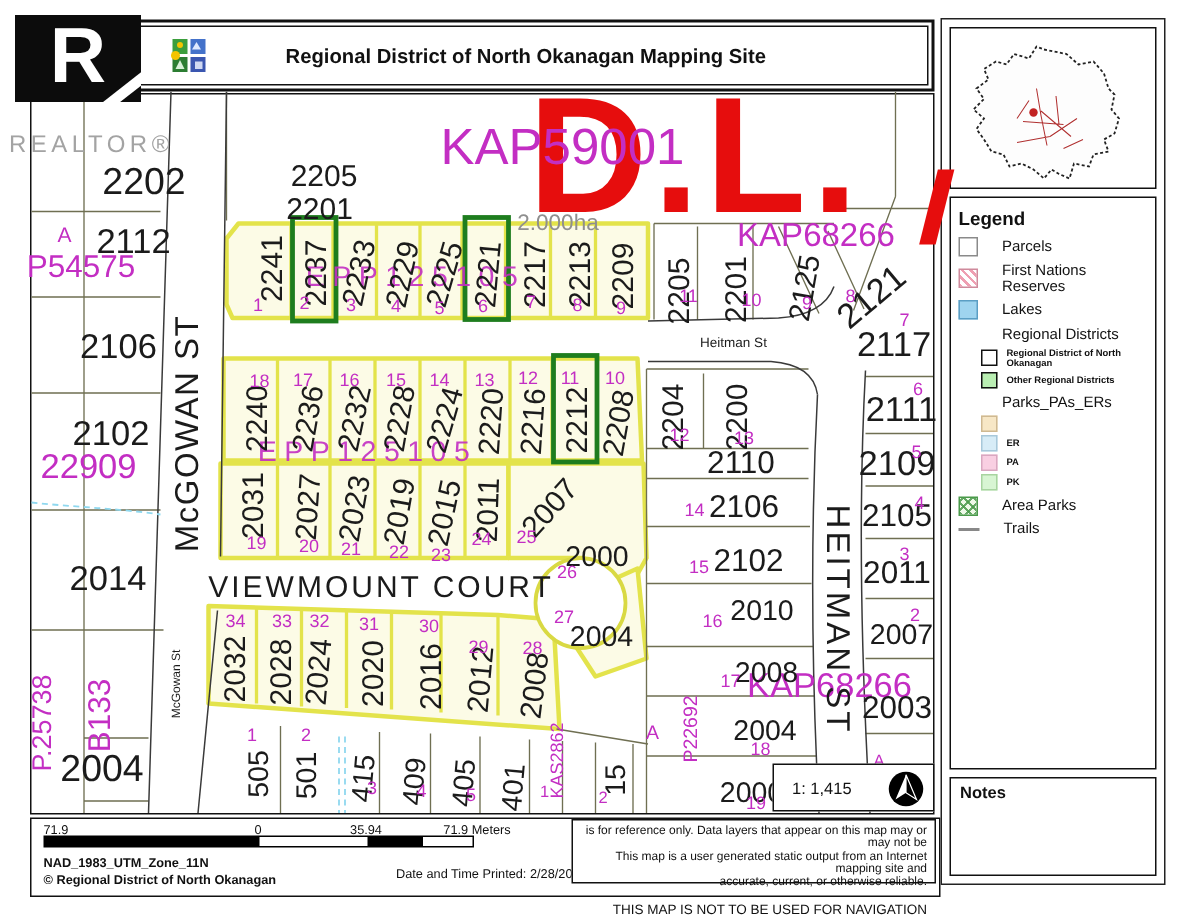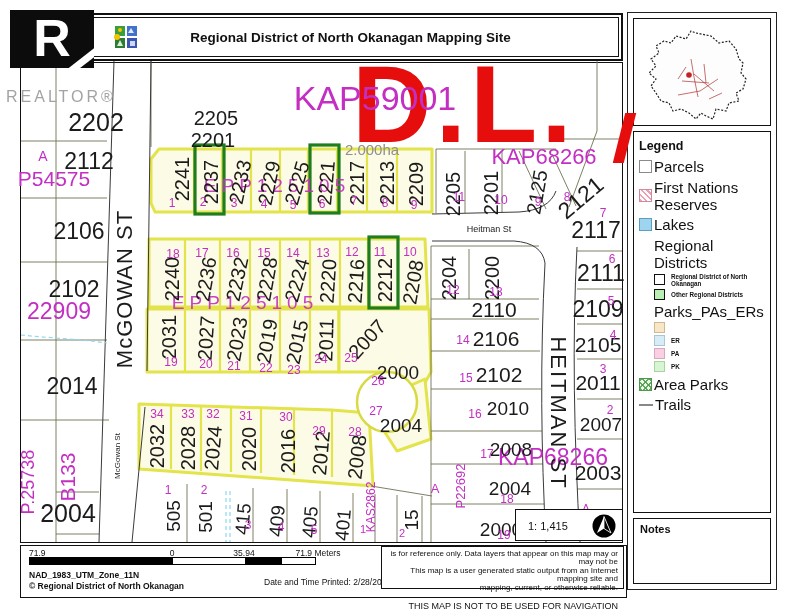--- a/index.html
+++ b/index.html
@@ -29,21 +29,21 @@
   #scale-box{position:absolute;left:494px;top:446px;width:108px;height:32px;background:#fff;border:1.6px solid #111;z-index:5}
   #scale-box .ratio{position:absolute;left:12px;top:10px;font-size:11px;color:#111}
 
   
   #right-col{position:absolute;left:627px;top:12px;width:150px;height:578px;border:1px solid #222;background:#fff}
   #inset-box{position:absolute;left:633px;top:18px;width:138px;height:108px;border:1.6px solid #111;background:#fff}
   #legend-box{position:absolute;left:633px;top:131px;width:138px;height:382px;border:1.6px solid #111;background:#fff;padding:7px 5px 0 5px}
   #legend-box .lg-title{font-size:12.5px;font-weight:bold;color:#111;margin-bottom:5px}
   .lg-row{display:flex;align-items:center;margin-top:3.5px}
   .lg-row.sub{margin-left:15px;margin-top:2px}
-  .lg-label{font-size:15px;color:#111;margin-left:2px}
+  .lg-label{font-size:10px;color:#111;margin-left:16px}
   .lg-sub-label{font-size:6.3px;font-weight:bold;color:#111;margin-left:6px}
   .sw{width:13px;height:13px;border:1px solid #8a8a8a;background:#fff;flex:none}
   .sub .sw{width:11px;height:11px}
   .sw-none{visibility:hidden}
   .sw-fnr{background:repeating-linear-gradient(45deg,#ef9fb2 0 1.5px,#fff 1.5px 4px);border-color:#cf8a9c}
   .sw-lake{background:#9fd4ef;border-color:#5b9ec4}
   .sw-rdno{border:1.5px solid #111}
   .sw-ordd{background:#b9efb2;border:1.5px solid #111}
   .sw-tan{background:#f7e7c6;border-color:#cfb992}
   .sw-er{background:#d7ecf7;border-color:#a8c8da}
@@ -216,20 +216,21 @@
       <span class="lbl c-k" style="left: 475px; top: 275px; font-size: 21px;">2106</span>
       <span class="lbl c-k" style="left: 478px; top: 311px; font-size: 21px;">2102</span>
       <span class="lbl c-k" style="left: 487px; top: 345px; font-size: 19px;">2010</span>
       <span class="lbl c-k" style="left: 490px; top: 386px; font-size: 19px;">2008</span>
       <span class="lbl c-k" style="left: 489px; top: 425px; font-size: 19px;">2004</span>
       <span class="lbl c-k" style="left: 480px; top: 466px; font-size: 19px;">2000</span>
       <span class="lbl c-k" style="left: 580px; top: 361px; font-size: 19px;">2007</span>
       <span class="lbl c-k" style="left: 577px; top: 409px; font-size: 21px;">2003</span>
       <span class="lbl c-k" style="left: 104px; top: 226px; font-size: 22px; transform: translate(-50%, -50%) rotate(-90deg); letter-spacing: 1px;">McGOWAN ST</span>
       <span class="lbl c-k" style="left: 97px; top: 393px; font-size: 8px; transform: translate(-50%, -50%) rotate(-90deg);">McGowan St</span>
+      <span class="lbl c-k" style="left: 233px; top: 329px; font-size: 20px; letter-spacing: 2px;">VIEWMOUNT COURT</span>
       <span class="lbl c-k" style="left: 537px; top: 350px; font-size: 22px; transform: translate(-50%, -50%) rotate(90deg); letter-spacing: 2px;">HEITMAN ST</span>
       <span class="lbl c-k" style="left: 468px; top: 166px; font-size: 9px;">Heitman St</span>
       <span class="lbl c-p" style="left: 151px; top: 140px; font-size: 12px;">1</span>
       <span class="lbl c-p" style="left: 182px; top: 139px; font-size: 12px;">2</span>
       <span class="lbl c-p" style="left: 213px; top: 140px; font-size: 12px;">3</span>
       <span class="lbl c-p" style="left: 243px; top: 141px; font-size: 12px;">4</span>
       <span class="lbl c-p" style="left: 272px; top: 142px; font-size: 12px;">5</span>
       <span class="lbl c-p" style="left: 301px; top: 141px; font-size: 12px;">6</span>
       <span class="lbl c-p" style="left: 333px; top: 138px; font-size: 12px;">7</span>
       <span class="lbl c-p" style="left: 364px; top: 140px; font-size: 12px;">8</span>
@@ -376,15 +377,15 @@
   <div id="bar-outline">
       <div class="seg"></div>
     </div>
   <span class="t bold" style="left:8px;top:24px">NAD_1983_UTM_Zone_11N</span>
   <span class="t bold" style="left:8px;top:35px">© Regional District of North Okanagan</span>
   <span class="t" style="left:243px;top:31px">Date and Time Printed:  2/28/2023 8:29 AM</span>
 </div>
 <div id="disclaimer-box">
   <div class="dl">is for reference only. Data layers that appear on this map may or may not be</div>
   <div class="dl">This map is a user generated static output from an Internet mapping site and</div>
-  <div class="dl">mapping, current, or otherwise reliable.</div>
+  <div class="dl">accurate, current, or otherwise reliable.</div>
   <div class="nav">THIS MAP IS NOT TO BE USED FOR NAVIGATION</div>
 </div>
 
 </body></html>

